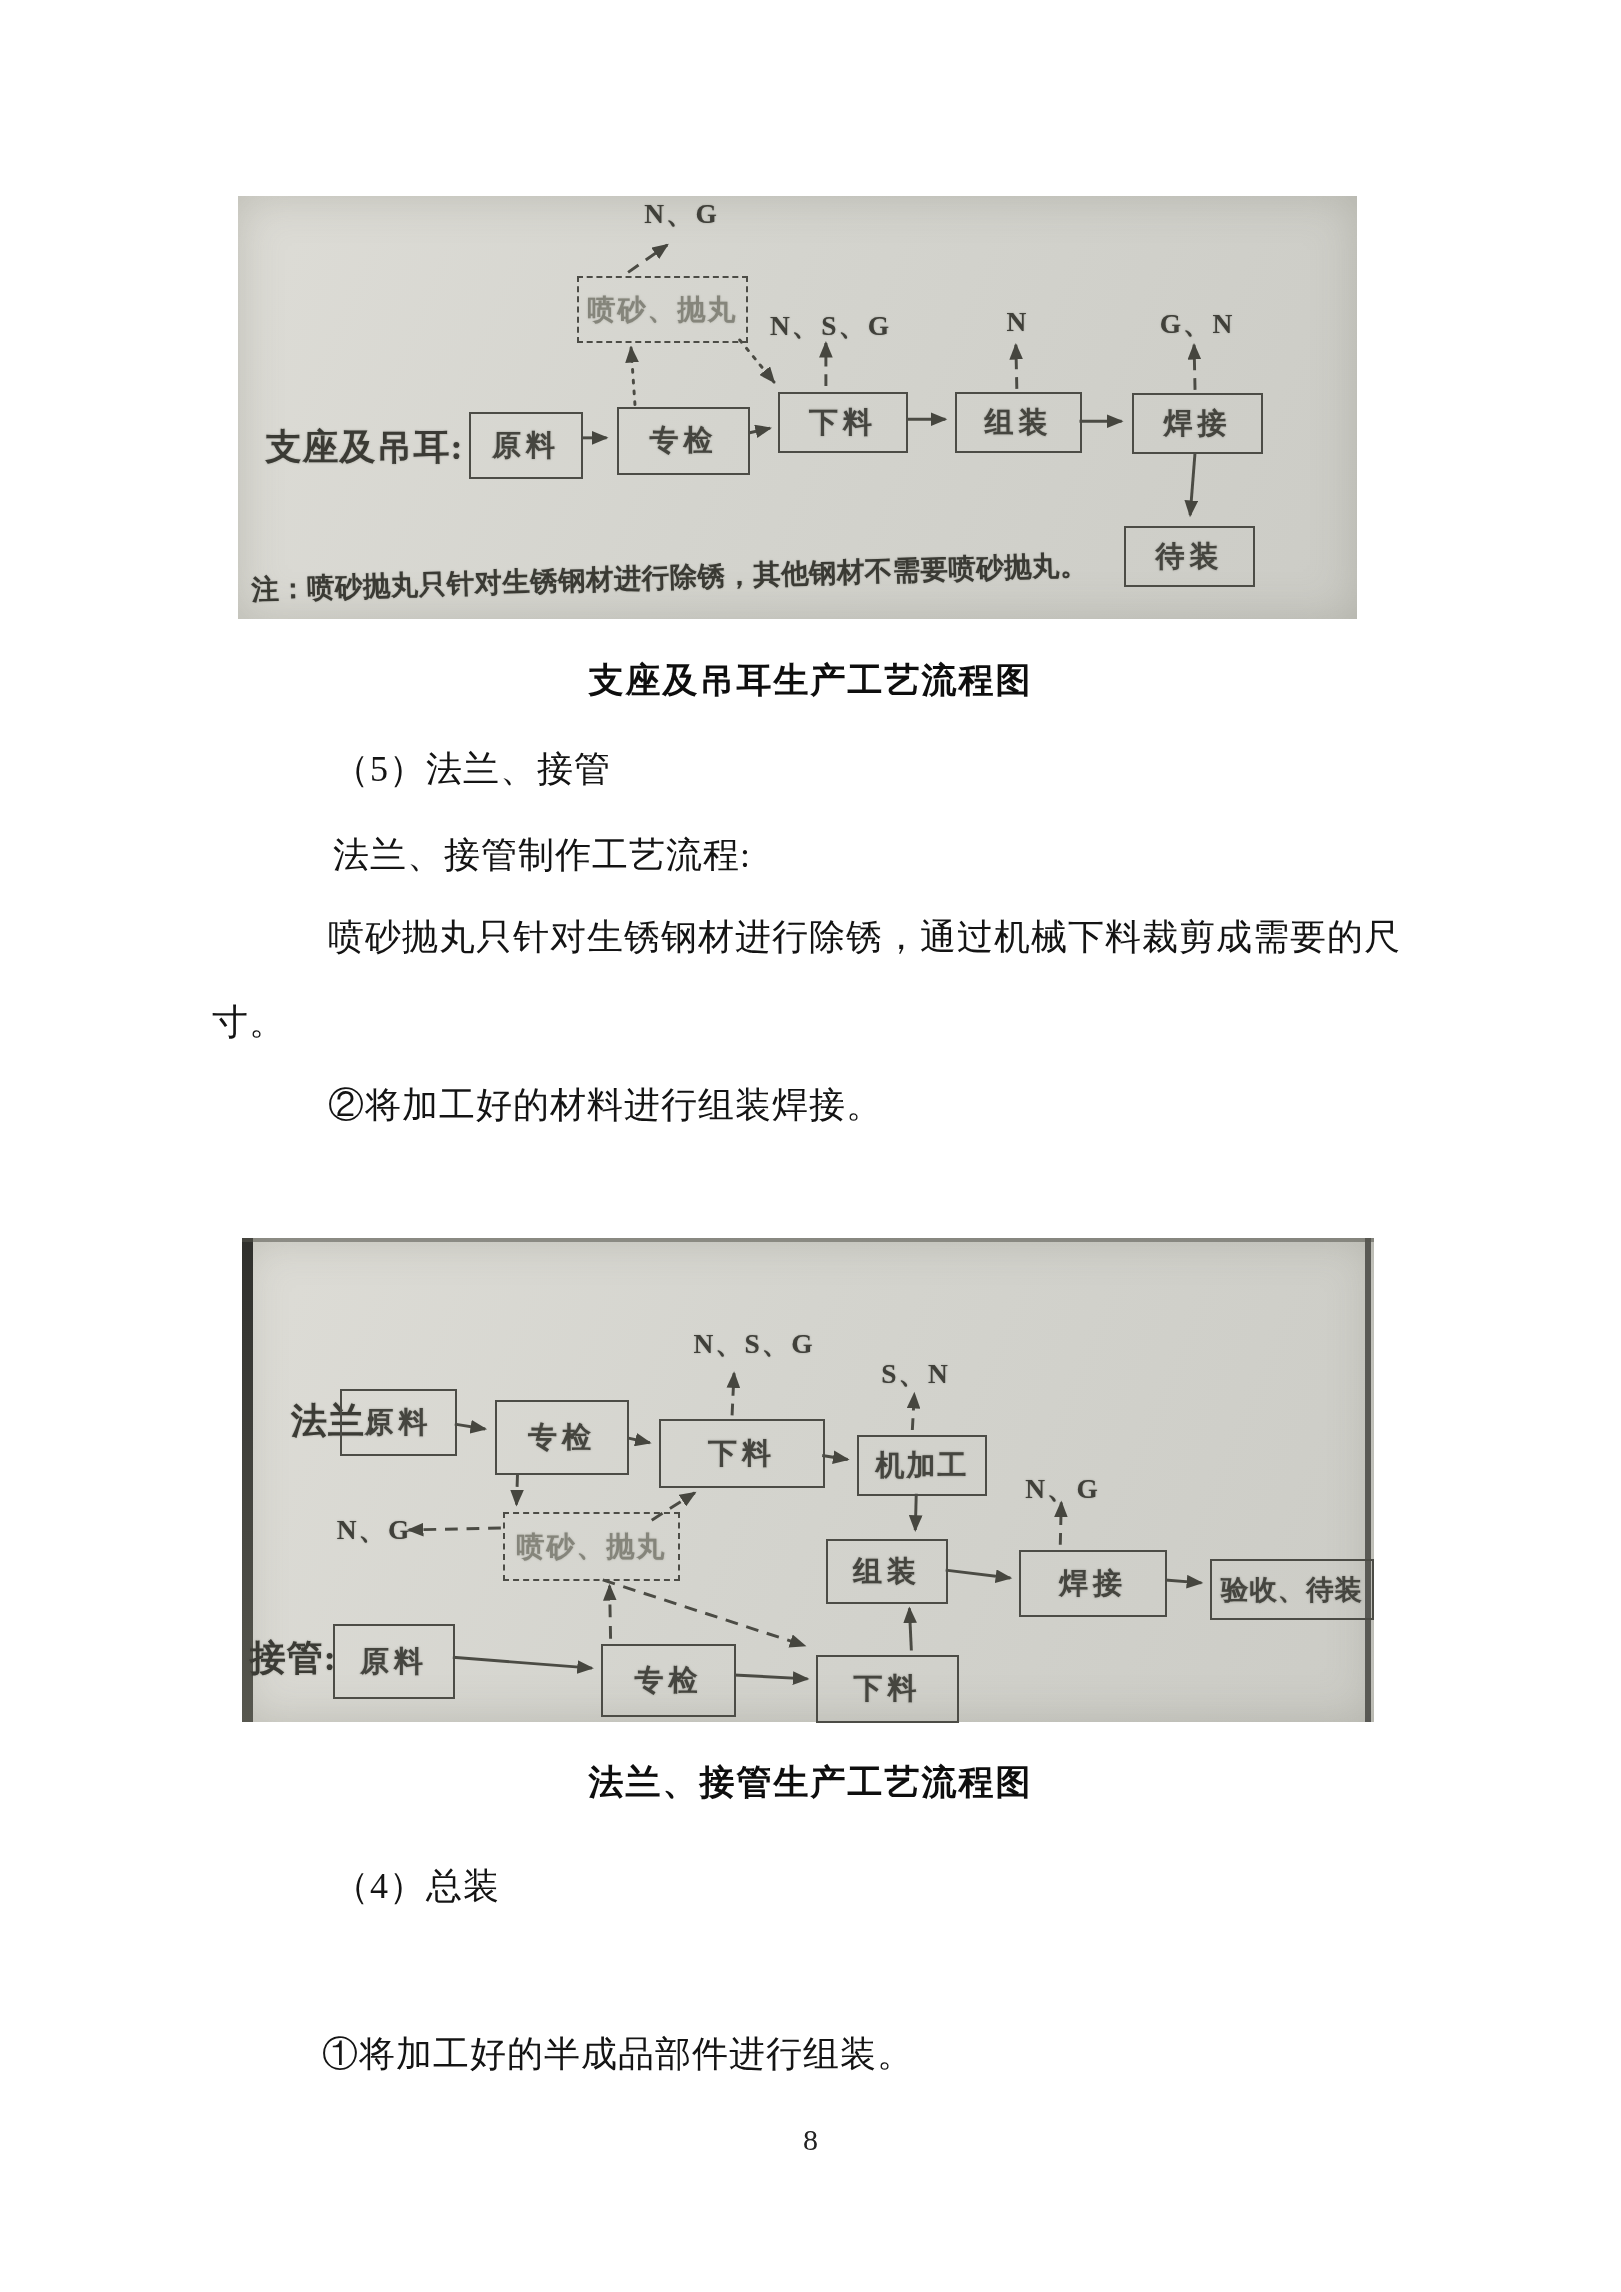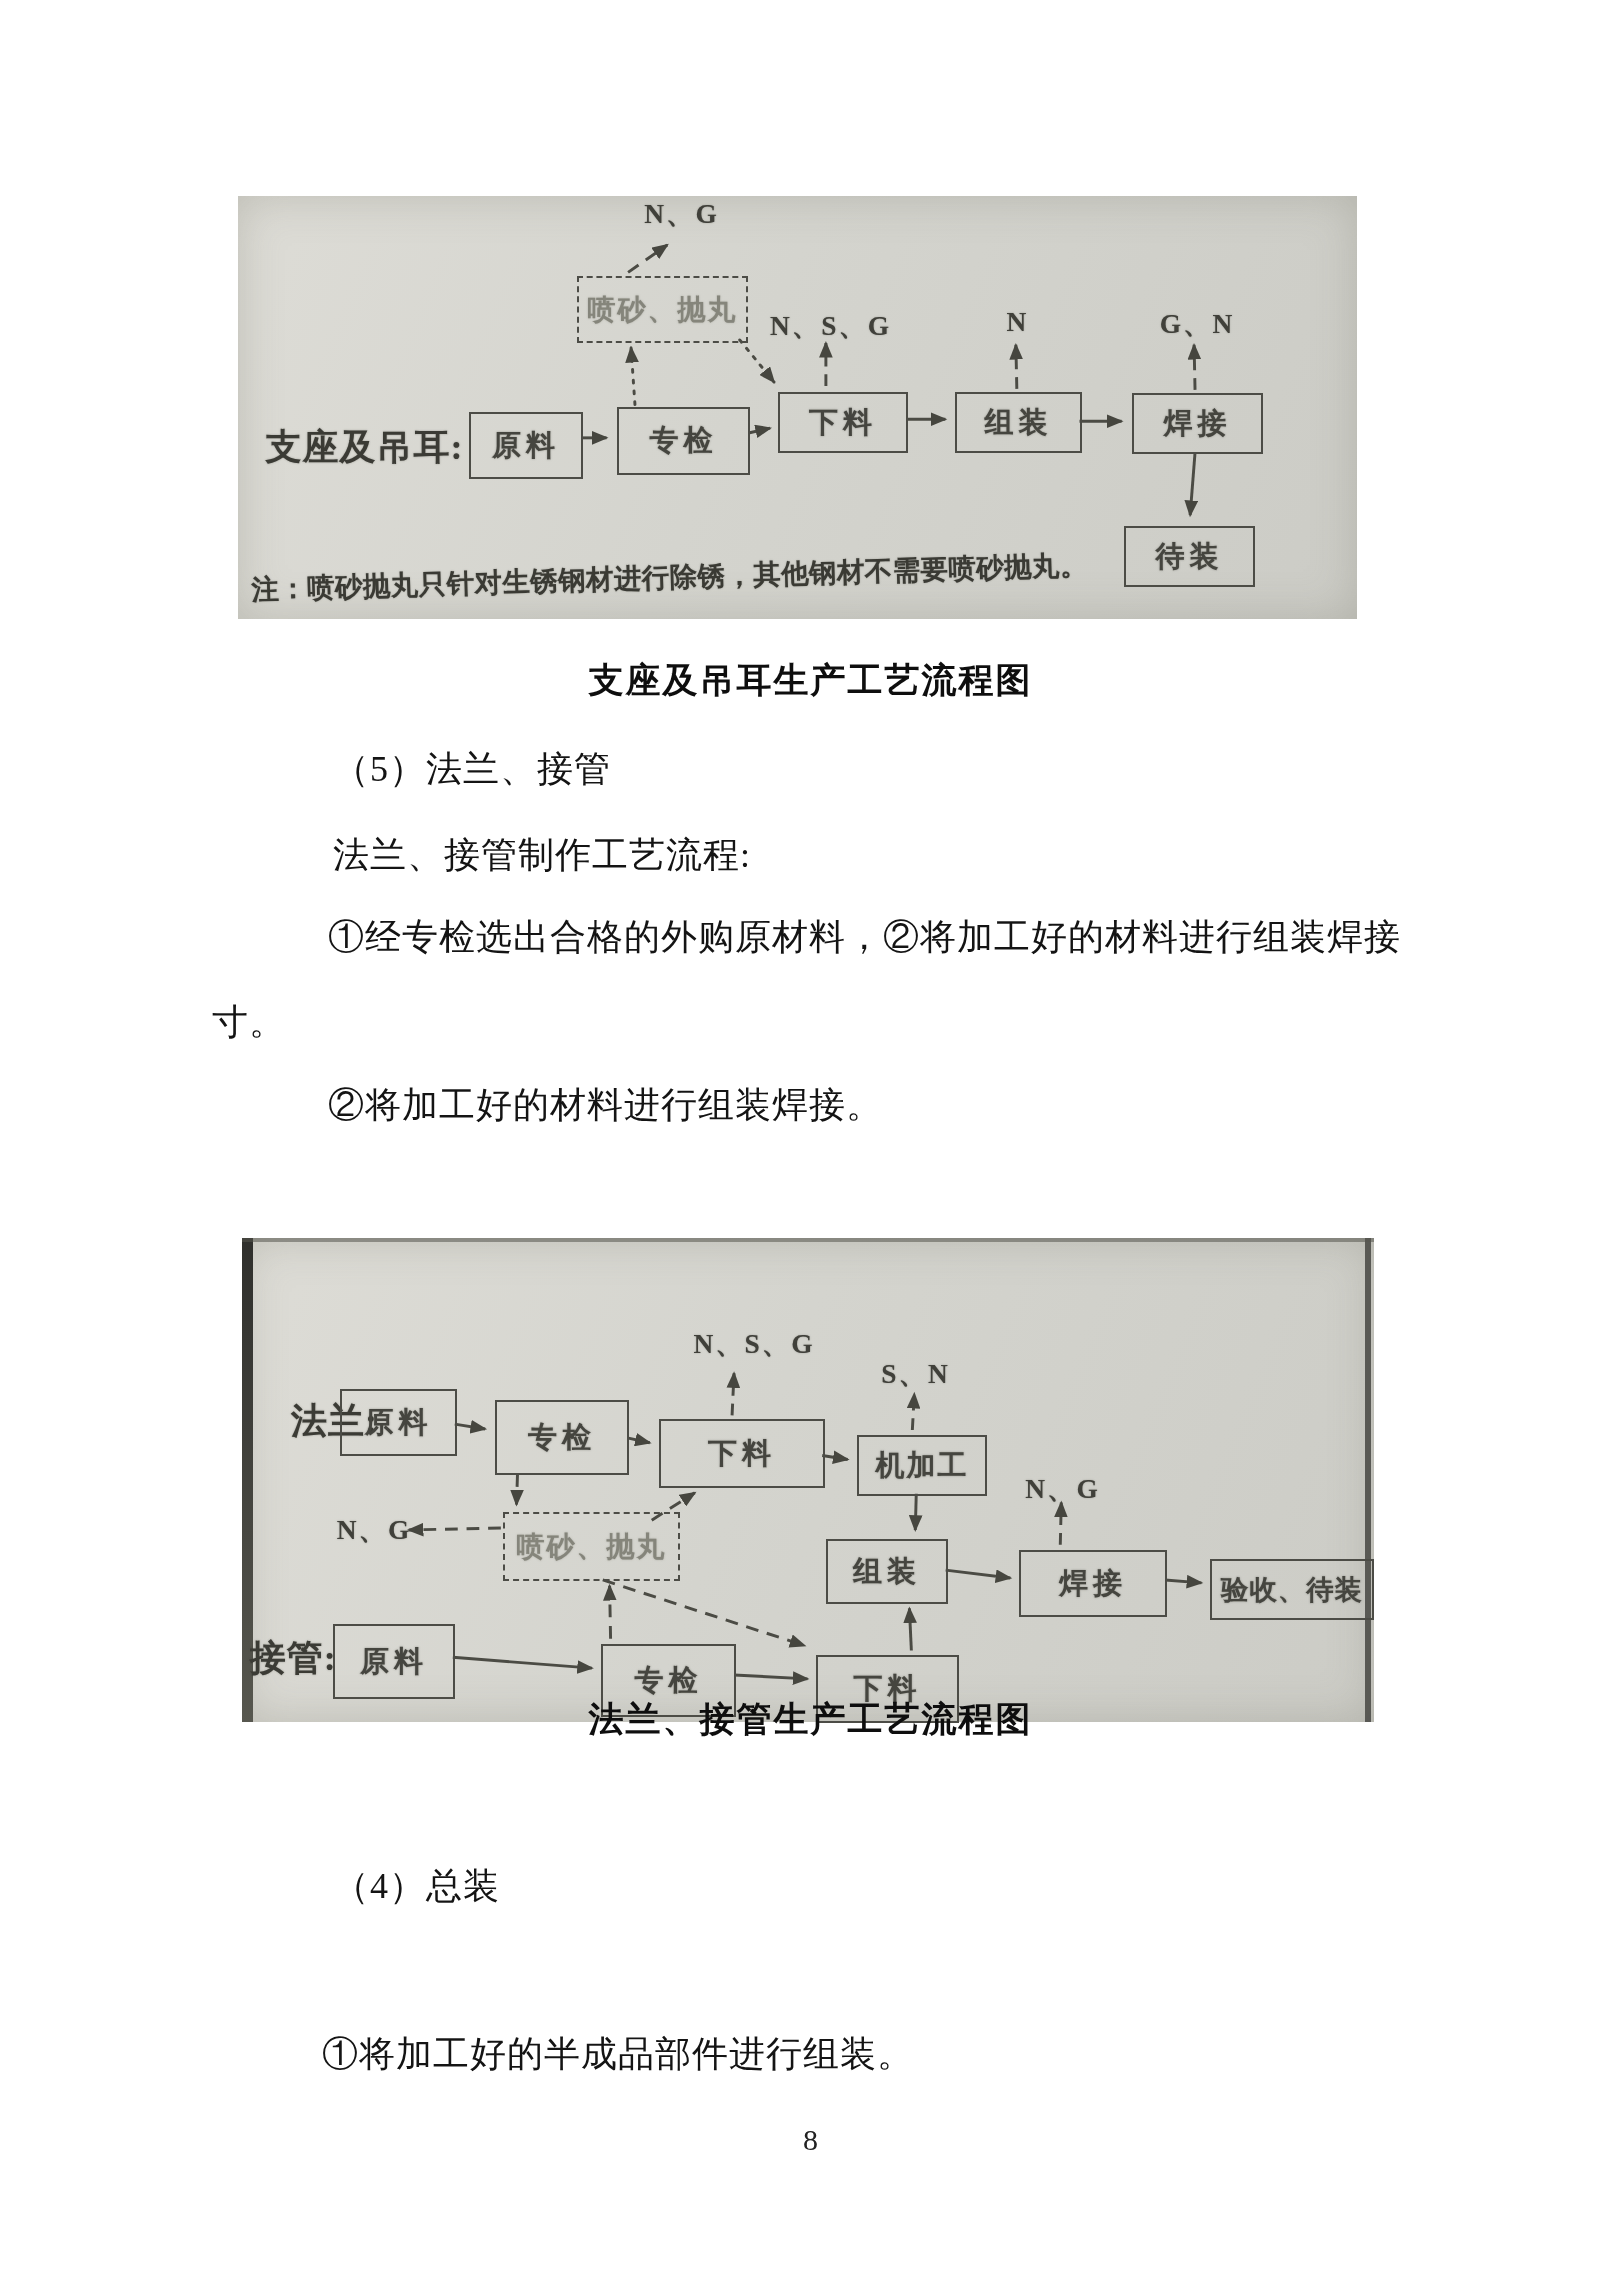--- a/index.html
+++ b/index.html
@@ -77,21 +77,21 @@
     <div class="mark" style="left:750px;top:111px;width:59px;">N</div>
     <div class="mark" style="left:910px;top:110px;width:98px;">G、N</div>
 
     <div class="fnote" style="left:13.7px;top:376px;">注：喷砂抛丸只针对生锈钢材进行除锈，其他钢材不需要喷砂抛丸。</div>
   </div>
 
   <div class="caption" style="top:657px;">支座及吊耳生产工艺流程图</div>
 
   <div class="bodyline" style="left:333px;top:745px;">（5）法兰、接管</div>
   <div class="bodyline" style="left:333px;top:831px;">法兰、接管制作工艺流程:</div>
-  <div class="bodyline" style="left:328px;top:913px;">①经专检选出合格的外购原材料，②将加工好的材料进行组装焊接</div>
+  <div class="bodyline" style="left:328px;top:913px;">喷砂抛丸只针对生锈钢材进行除锈，通过机械下料裁剪成需要的尺</div>
   <div class="bodyline" style="left:212px;top:998px;">寸。</div>
   <div class="bodyline" style="left:328px;top:1081px;">②将加工好的材料进行组装焊接。</div>
 
   <div class="scan scan2">
     <div class="edge-left"></div>
     <div class="edge-right"></div>
     <div class="edge-top"></div>
 
     <svg class="arrows" width="1132" height="484" viewBox="0 0 1155 494">
       <defs>
@@ -134,21 +134,21 @@
     <div class="fbox" style="left:91px;top:386px;width:118px;height:71px;">原料</div>
     <div class="fbox" style="left:359px;top:406px;width:131px;height:69px;">专检</div>
     <div class="fbox" style="left:574px;top:417px;width:139px;height:64px;">下料</div>
 
     <div class="mark" style="left:431px;top:88px;width:162px;">N、S、G</div>
     <div class="mark" style="left:632px;top:118px;width:83px;">S、N</div>
     <div class="mark" style="left:779px;top:233px;width:83px;">N、G</div>
     <div class="mark" style="left:93px;top:274px;width:78px;">N、G</div>
   </div>
 
-  <div class="caption" style="top:1696px;font-family:Liberation Mono, monospace;">法兰、接管生产工艺流程图</div>
+  <div class="caption" style="top:1759px;font-family:Liberation Mono, monospace;">法兰、接管生产工艺流程图</div>
 
   <div class="bodyline" style="left:333px;top:1862px;">（4）总装</div>
   <div class="bodyline" style="left:322px;top:2030px;">①将加工好的半成品部件进行组装。</div>
 
   <div class="pagenum" style="top:2123px;">8</div>
 
 </div>
 
 
 </body></html>

